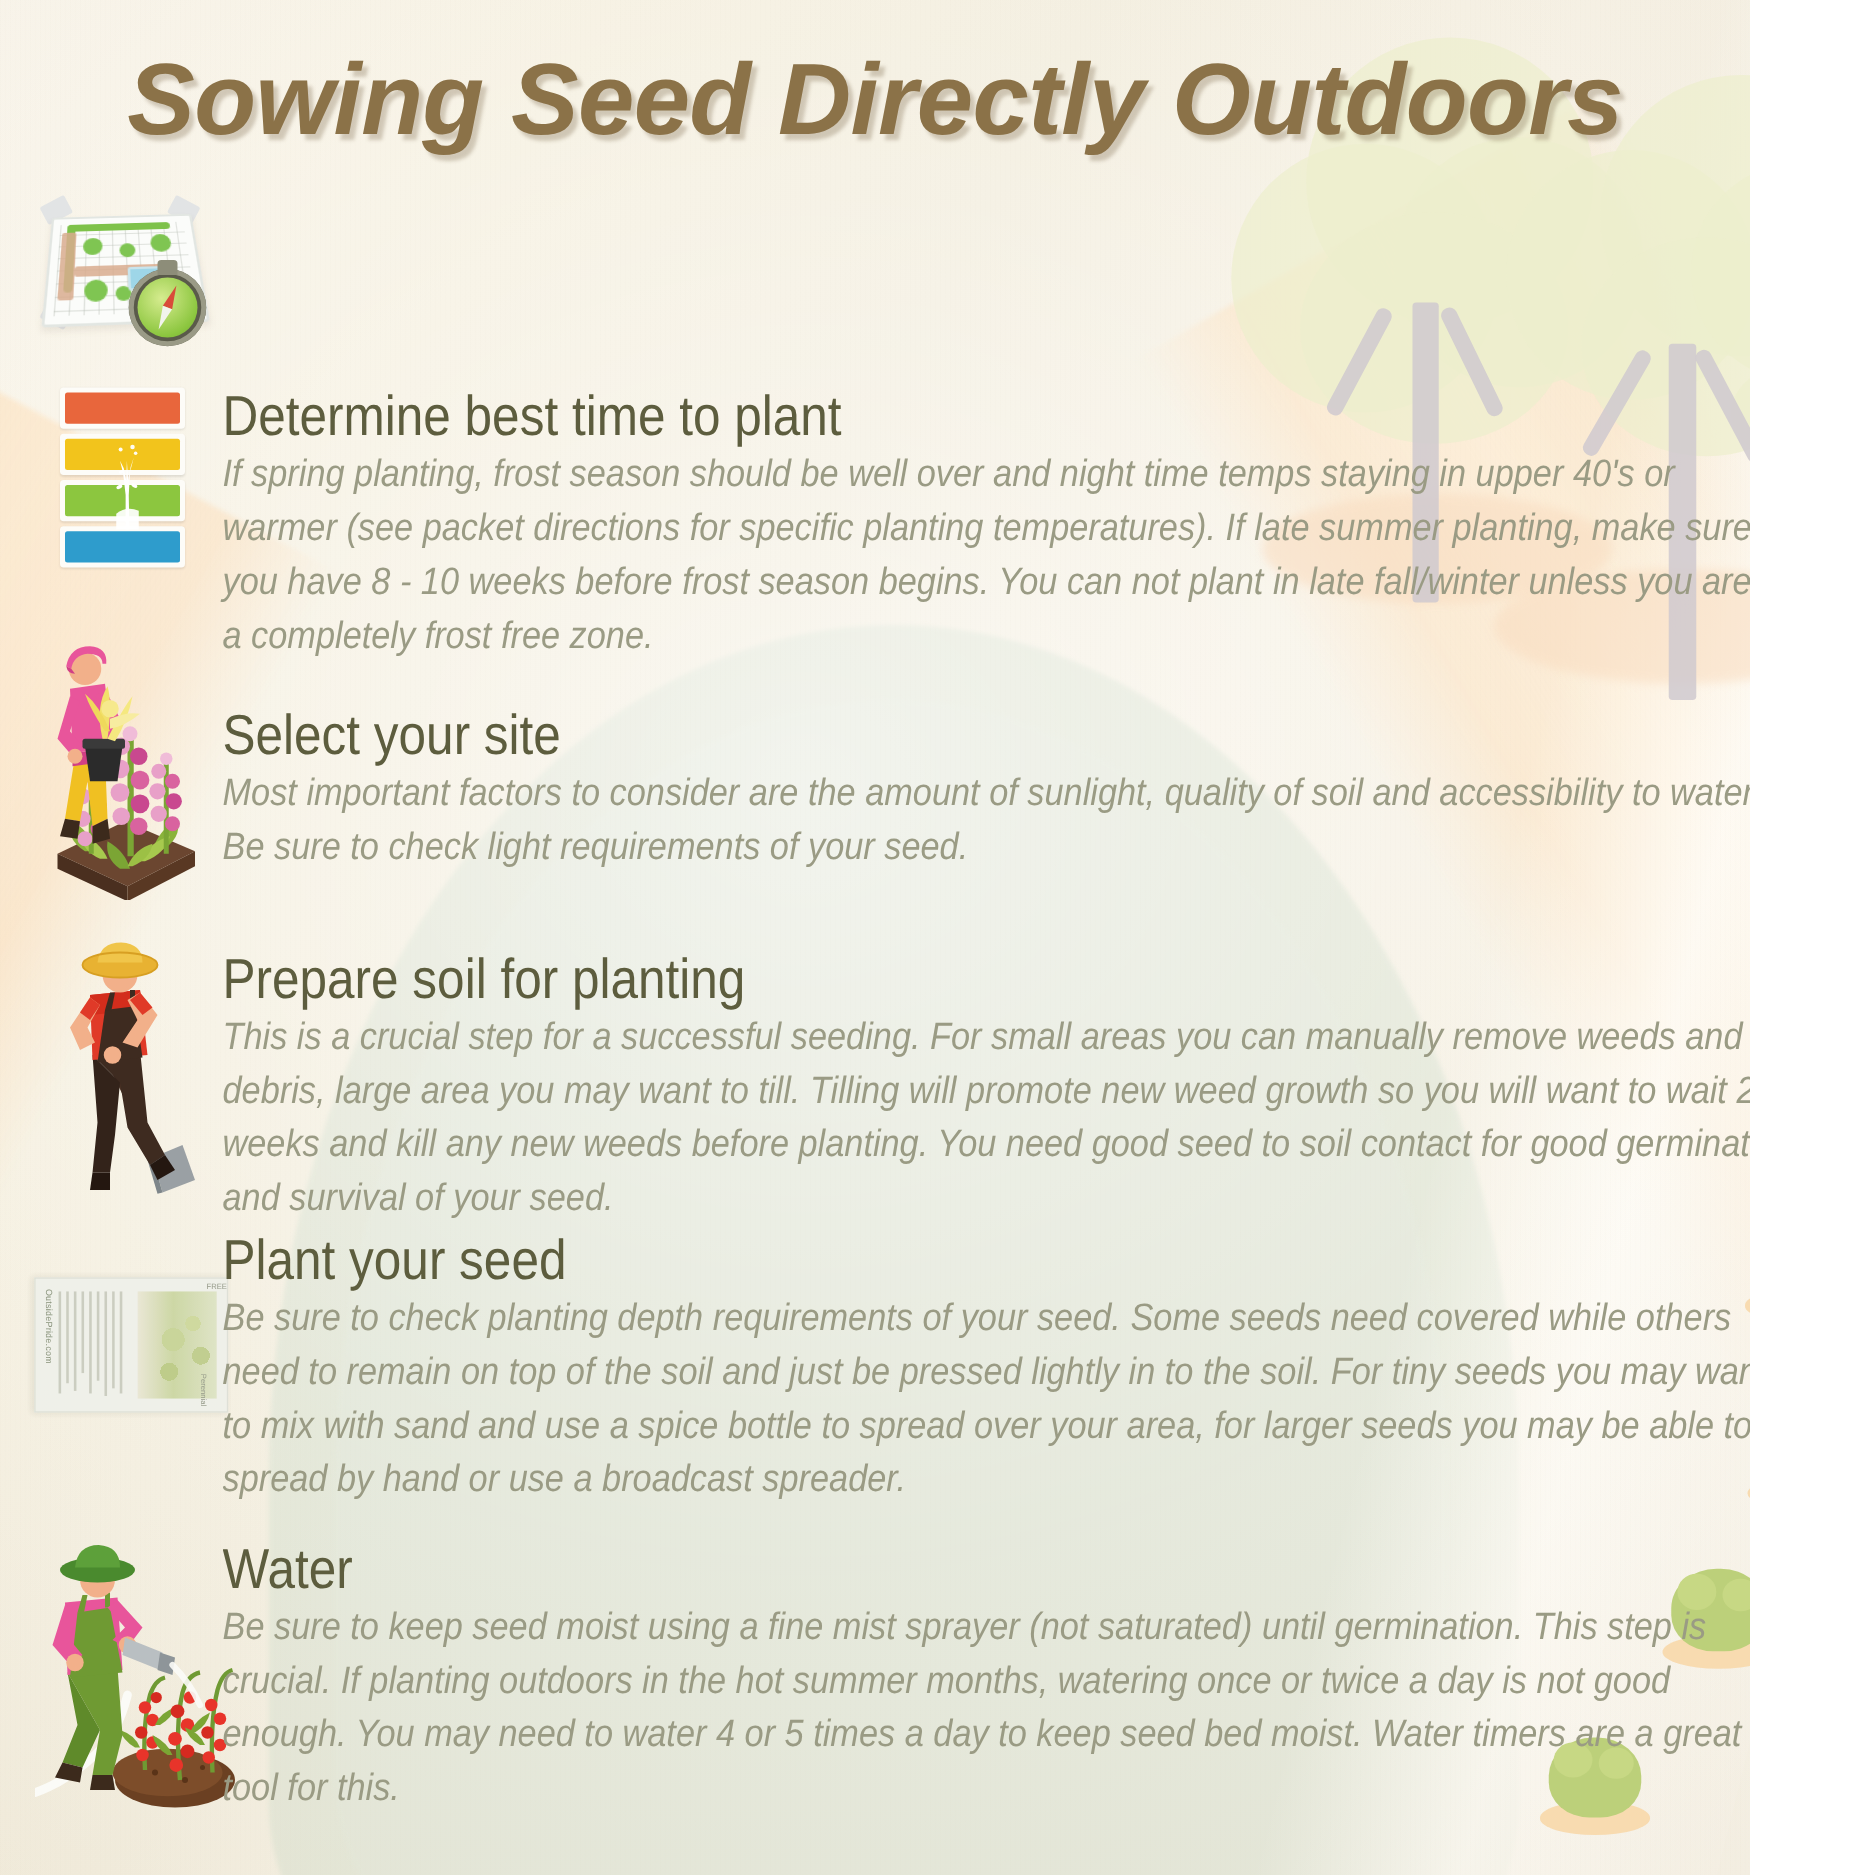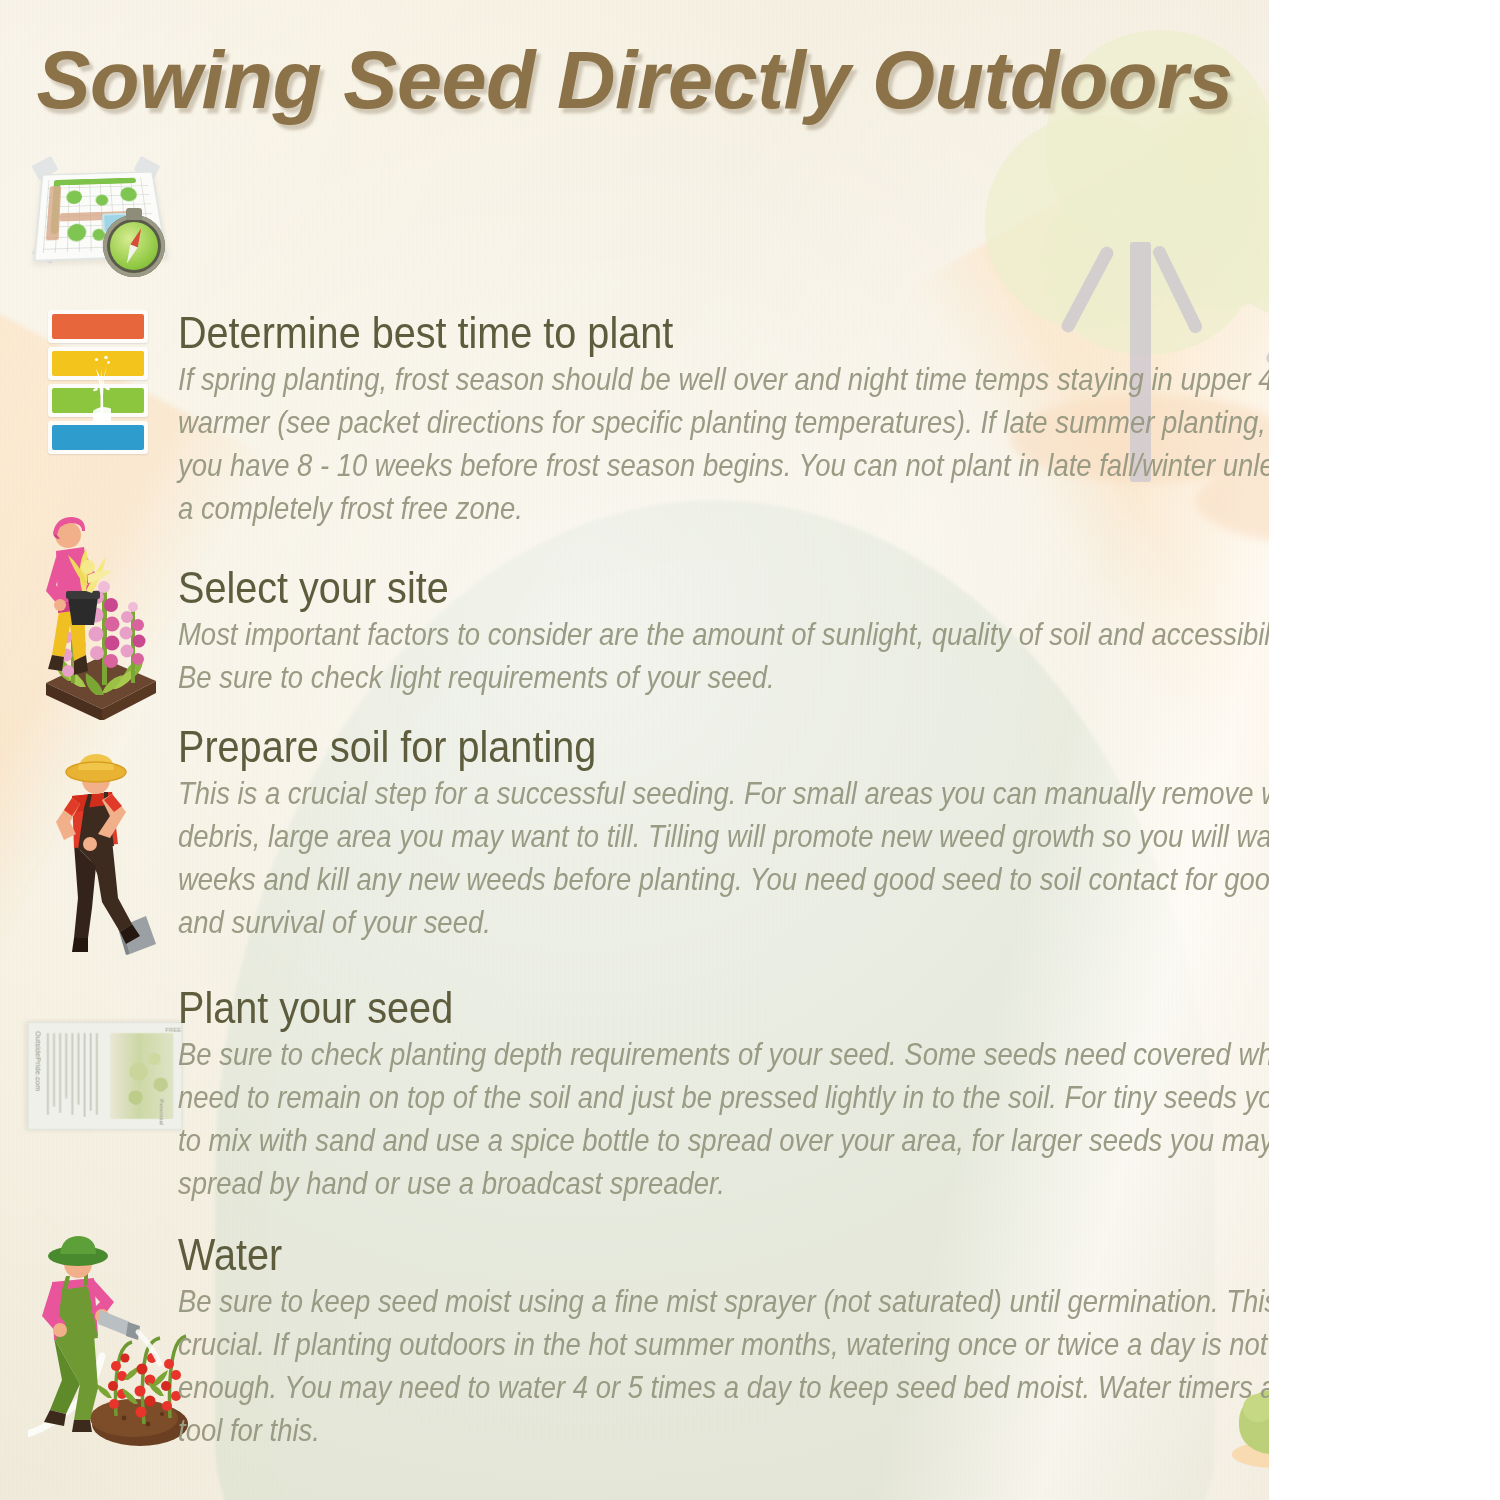--- a/index.html
+++ b/index.html
@@ -2,21 +2,21 @@
 <html><head>
 <meta charset="utf-8">
 <style>
   html, body {
     margin: 0;
     padding: 0;
     background: #ffffff;
   }
   #poster {
     position: relative;
-    width: 1269px;
+    width: 1400px;
     height: 1500px;
     overflow: hidden;
     background: #f7f3e8;
     font-family: "Liberation Sans", sans-serif;
   }
 
   
   .bg-base {
     position: absolute;
     inset: 0;
@@ -671,21 +671,21 @@
   <div class="section" style="top:310px;">
     <h2>Determine best time to plant</h2>
     <p>If spring planting, frost season should be well over and  night time temps staying in upper 40's or warmer (see packet directions for specific planting temperatures). If late summer planting, make sure you have 8 - 10 weeks before frost season begins. You can not plant in late fall/winter unless you are in a completely frost free zone.</p>
   </div>
 
   <div class="section" style="top:565px;">
     <h2>Select your site</h2>
     <p>Most important factors to consider are the amount of sunlight, quality of soil and accessibility to water. Be sure to check light  requirements of your seed.</p>
   </div>
 
-  <div class="section" style="top:724px;">
+  <div class="section" style="top:760px;">
     <h2>Prepare soil for planting</h2>
     <p>This is a crucial step for a successful seeding. For small areas you can manually remove weeds and debris, large area you may want to till. Tilling will promote new weed growth so you will want to wait 2 weeks and kill any new weeds before planting. You need good seed to soil contact for good germination and survival of your seed.</p>
   </div>
 
   <div class="section" style="top:985px;">
     <h2>Plant your seed</h2>
     <p>Be sure to check planting depth requirements of  your seed.  Some seeds need covered while others need to remain on top of the soil and just be pressed lightly in to the  soil. For tiny seeds you may want to mix with sand and use a spice bottle to spread over your area, for larger seeds you may be able to spread by hand or use a broadcast spreader.</p>
   </div>
 
   <div class="section" style="top:1232px;">

